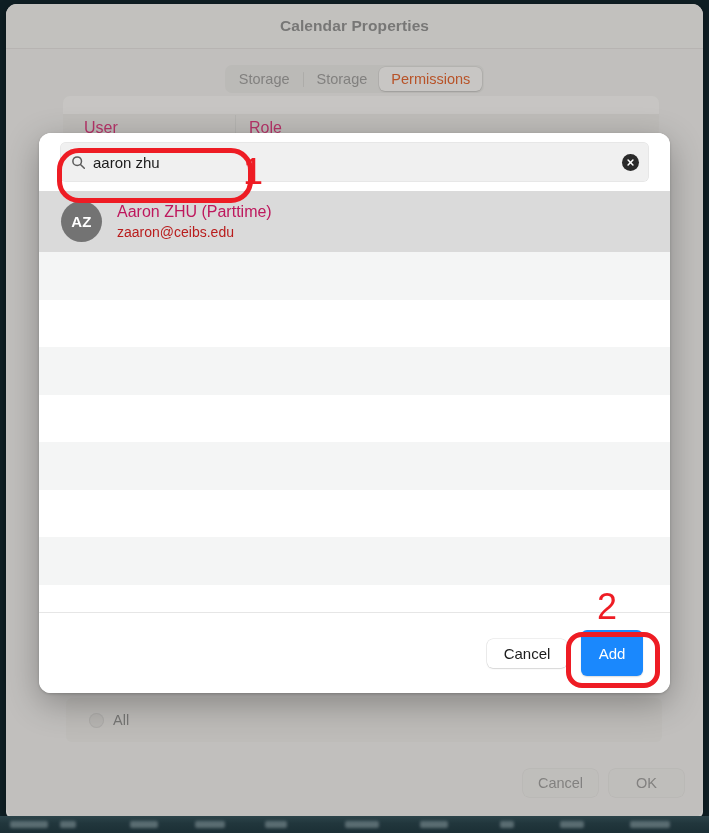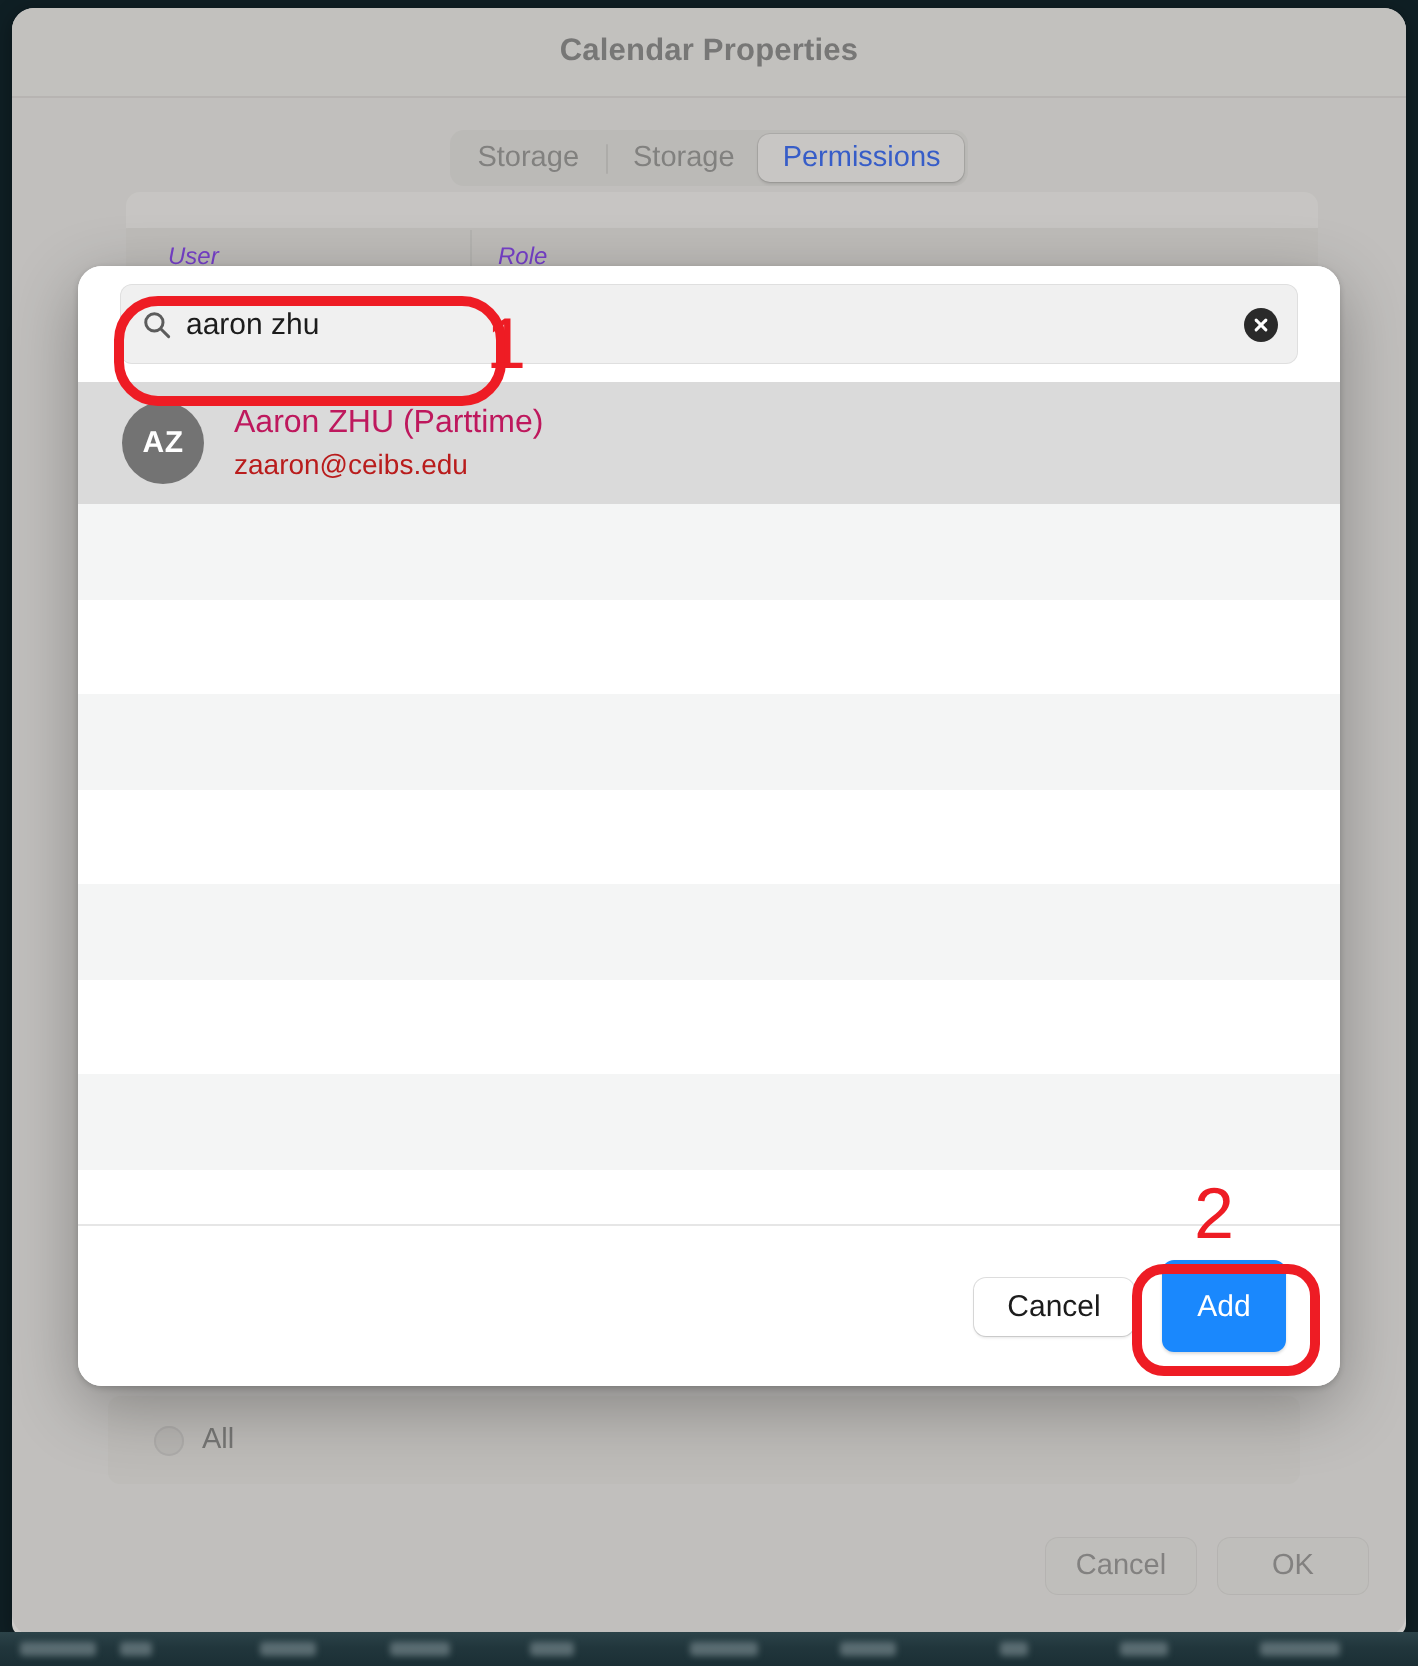--- a/index.html
+++ b/index.html
@@ -81,21 +81,21 @@
   }
   .seg.sep {
     padding: 0;
     width: 1px;
     background: #b4b2b0;
     height: 15px;
     margin: 0 1px;
   }
   .seg.active {
     background: #d6d4d2;
-    color: #1d4ed8;
+    color: #c2410c;
     box-shadow: 0 0 0 .5px rgba(0,0,0,.10), 0 1px 1.5px rgba(0,0,0,.14);
   }
 
   
   .perm-panel {
     position: absolute;
     left: 57px;
     top: 92px;
     width: 596px;
     height: 590px;
@@ -103,40 +103,39 @@
     border-radius: 7px;
   }
   .perm-header {
     position: absolute;
     left: 0; top: 18px;
     width: 100%;
     height: 28px;
     background: #c9c7c5;
     display: flex;
     align-items: center;
-    color: #6d28d9;
-    font-size: 12px;
-    font-style: italic;
+    color: #be185d;
+    font-size: 16px;
   }
   .perm-header .col-user { width: 172px; padding-left: 21px; box-sizing: border-box; }
   .perm-header .col-divider { width: 1px; height: 26px; background: #bdbbb9; }
   .perm-header .col-role { padding-left: 13px; }
   .perm-body {
     position: absolute;
     left: 0;
     top: 46px;
     right: 0;
     bottom: 0;
     background: #dedcda;
   }
 
   
   .opt-row {
     position: absolute;
-    left: 48px;
+    left: 60px;
     top: 694px;
     width: 596px;
     height: 54px;
     display: flex;
   }
   .opt-box {
     flex: 1;
     background: #c9c7c5;
     border-radius: 6px;
     display: flex;

